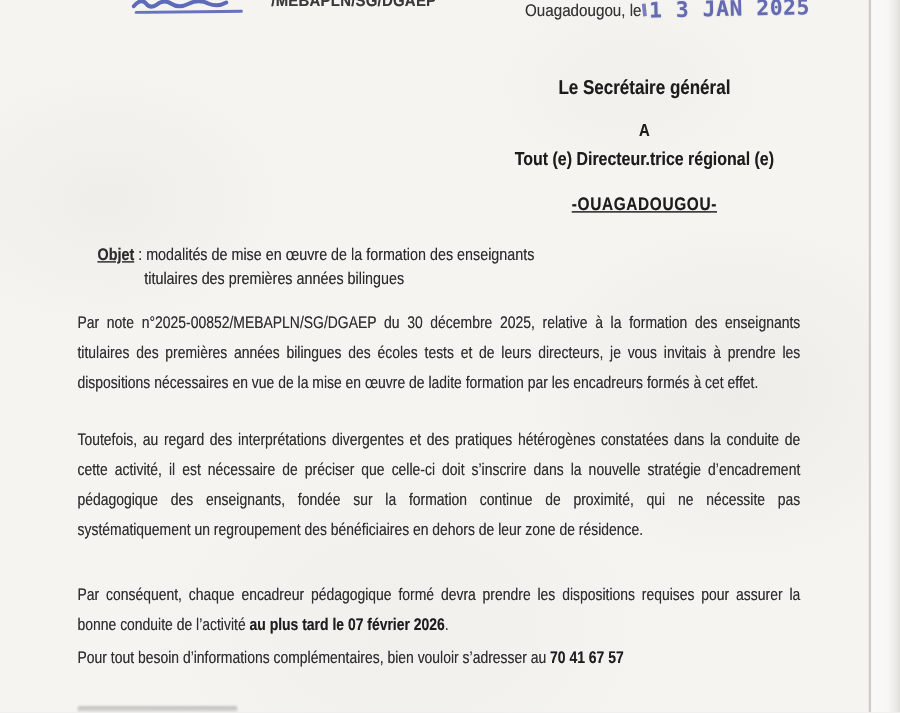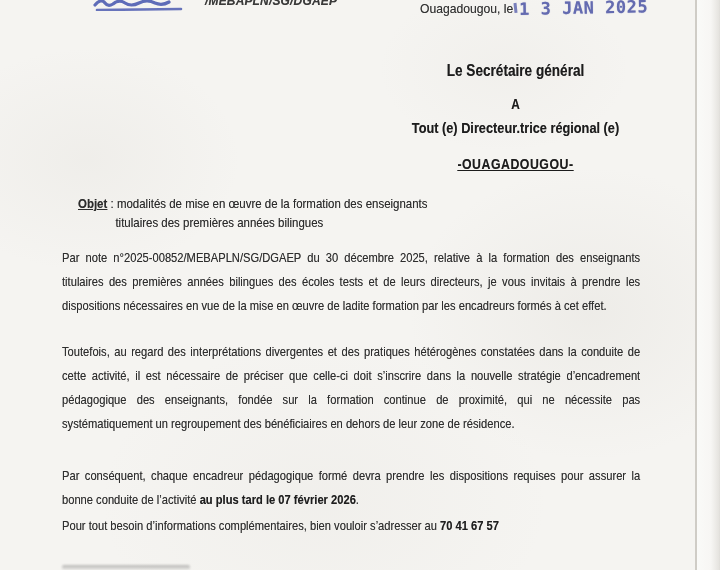--- a/index.html
+++ b/index.html
@@ -21,21 +21,21 @@
   .scan-text{ text-shadow:0 0 0.5px rgba(60,60,60,0.55); }
 
   
   .page-edge-line{position:absolute;left:695px;top:0;width:2px;height:570px;background:#cfccc6;}
   .page-margin-strip{
     position:absolute;left:697px;top:0;width:23px;height:570px;
     background:linear-gradient(to right,#fafaf8 0%,#f7f6f4 60%,#e5e3df 96%,#dddbd7 100%);
   }
 
   
-  .ref-fragment{position:absolute;left:93px;top:0;width:260px;height:11px;overflow:hidden;font-style:italic;}
+  .ref-fragment{position:absolute;left:105px;top:0;width:260px;height:11px;overflow:hidden;}
   .ref-fragment .ink-svg{position:absolute;left:0;top:0;}
   .ref-clipped-text{
     position:absolute;left:112px;top:0;
     font-size:13px;font-weight:bold;line-height:13px;color:#3a3a3a;
     transform:translateY(-6px) scaleX(0.92);transform-origin:left top;
     letter-spacing:0.2px;white-space:nowrap;
   }
 
   
   .place-line{

